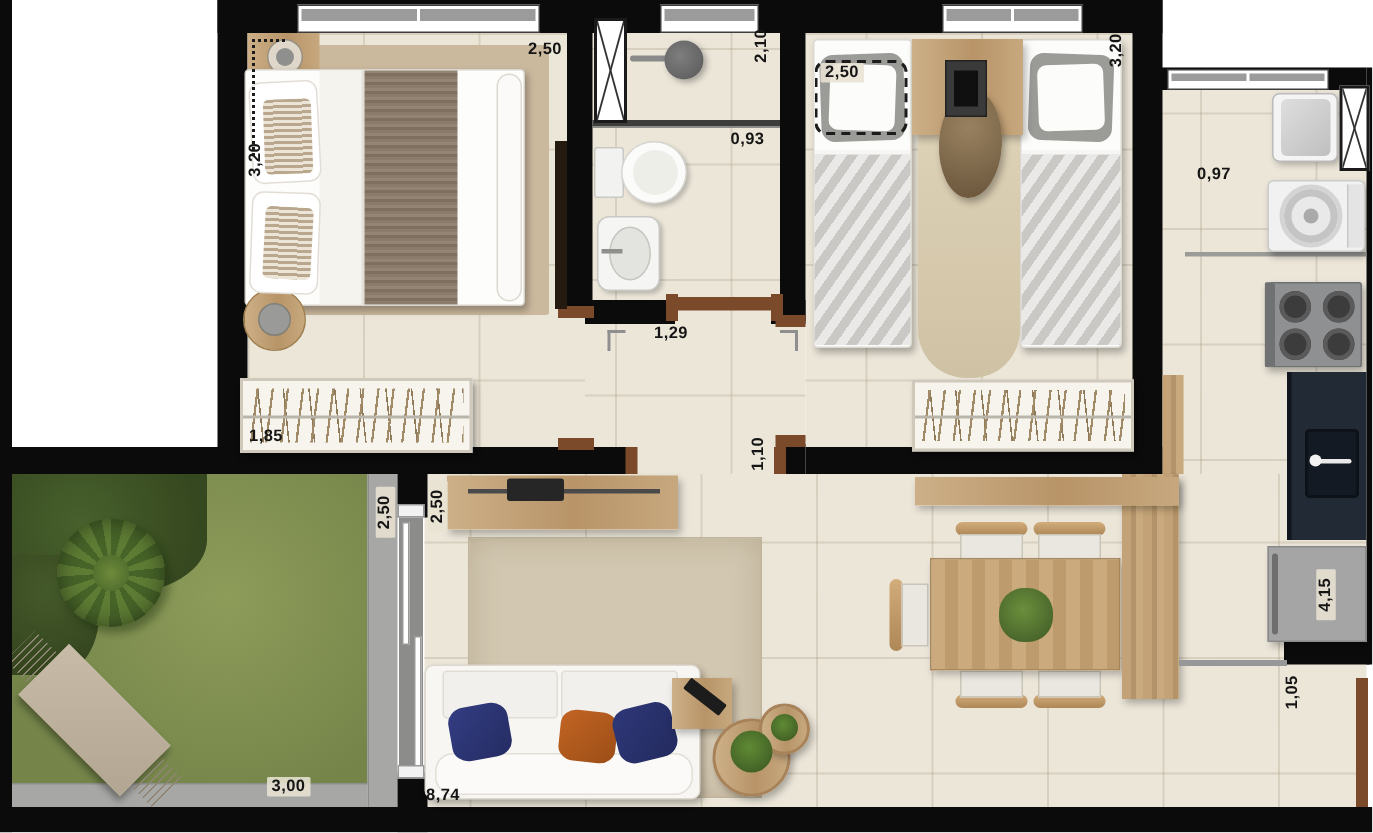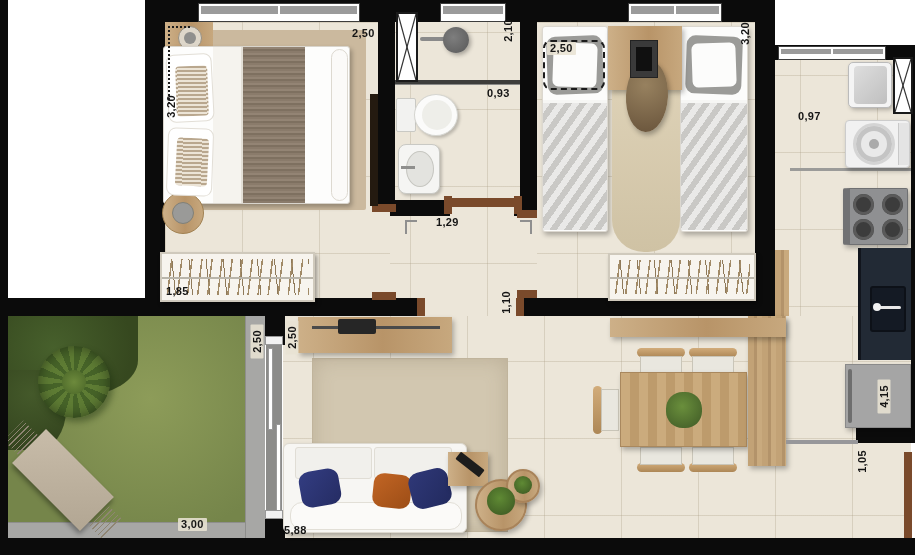--- a/index.html
+++ b/index.html
@@ -243,17 +243,17 @@
   <div class="dim v" style="left:491px;top:24px;">2,10</div>
   <div class="dim" style="left:487px;top:87px;">0,93</div>
   <div class="dim box" style="left:547px;top:42px;">2,50</div>
   <div class="dim v" style="left:728px;top:27px;">3,20</div>
   <div class="dim" style="left:798px;top:110px;">0,97</div>
   <div class="dim" style="left:436px;top:216px;">1,29</div>
   <div class="dim v" style="left:489px;top:296px;">1,10</div>
   <div class="dim v box" style="left:240px;top:335px;">2,50</div>
   <div class="dim v box" style="left:275px;top:331px;">2,50</div>
   <div class="dim box" style="left:178px;top:518px;">3,00</div>
-  <div class="dim" style="left:284px;top:524px;">5,88</div>
+  <div class="dim" style="left:284px;top:524px;">8,74</div>
   <div class="dim v box" style="left:867px;top:390px;">4,15</div>
   <div class="dim v" style="left:845px;top:455px;">1,05</div>
 
 </div>
 
 </body></html>

